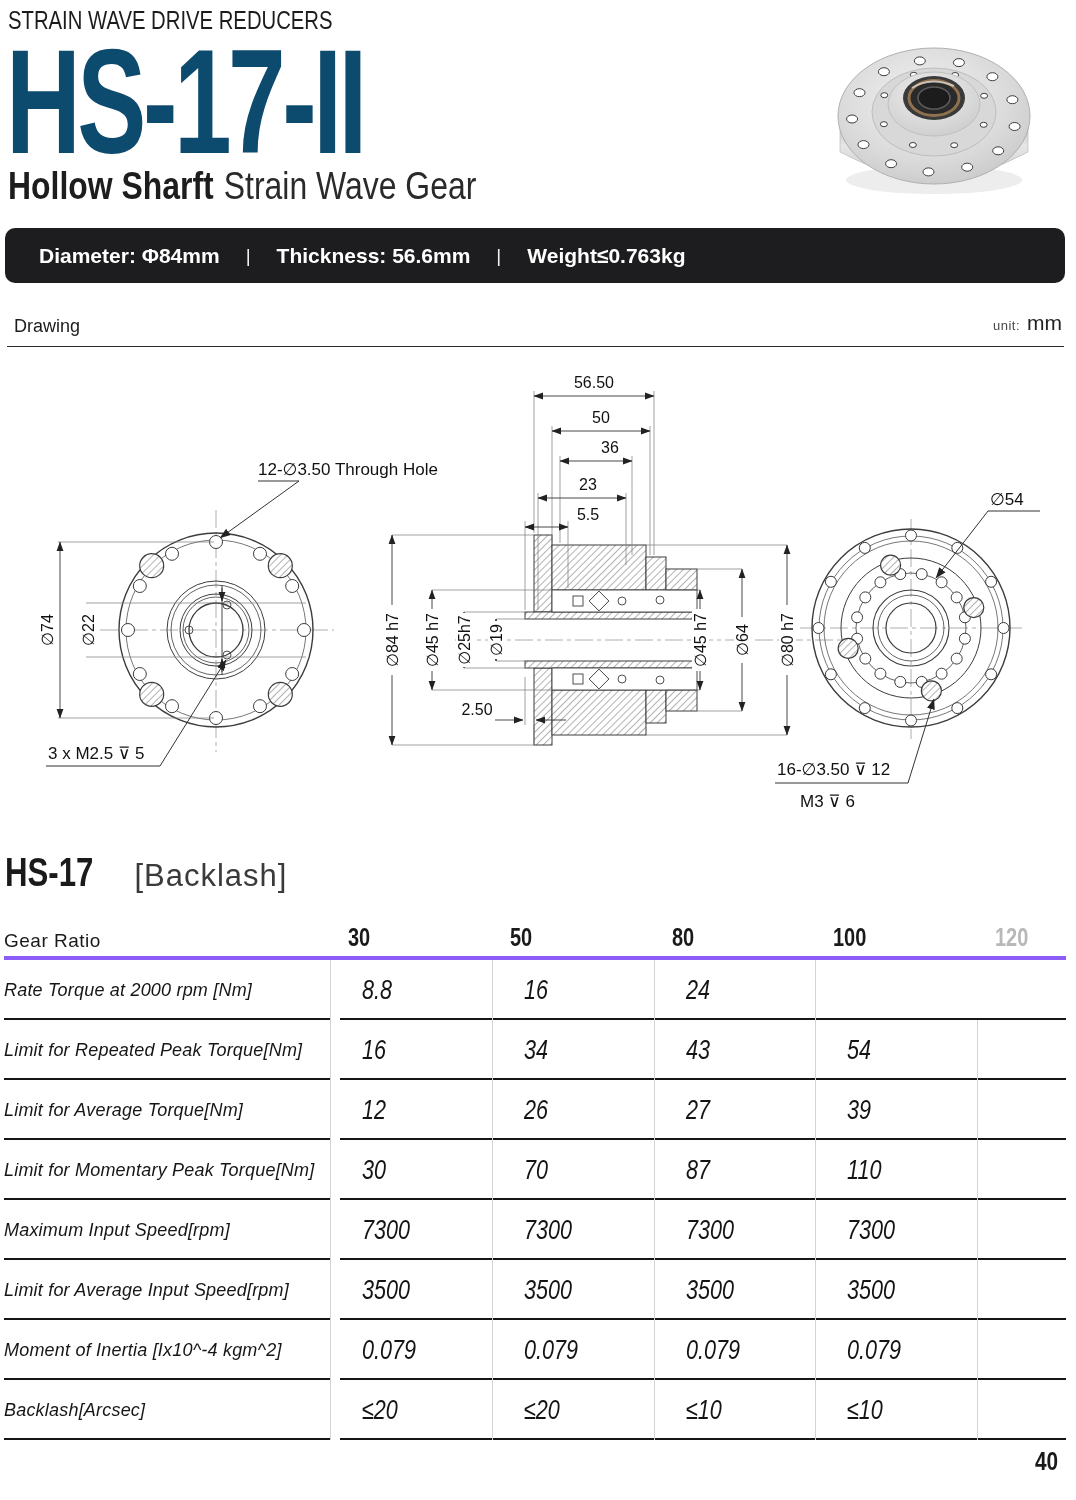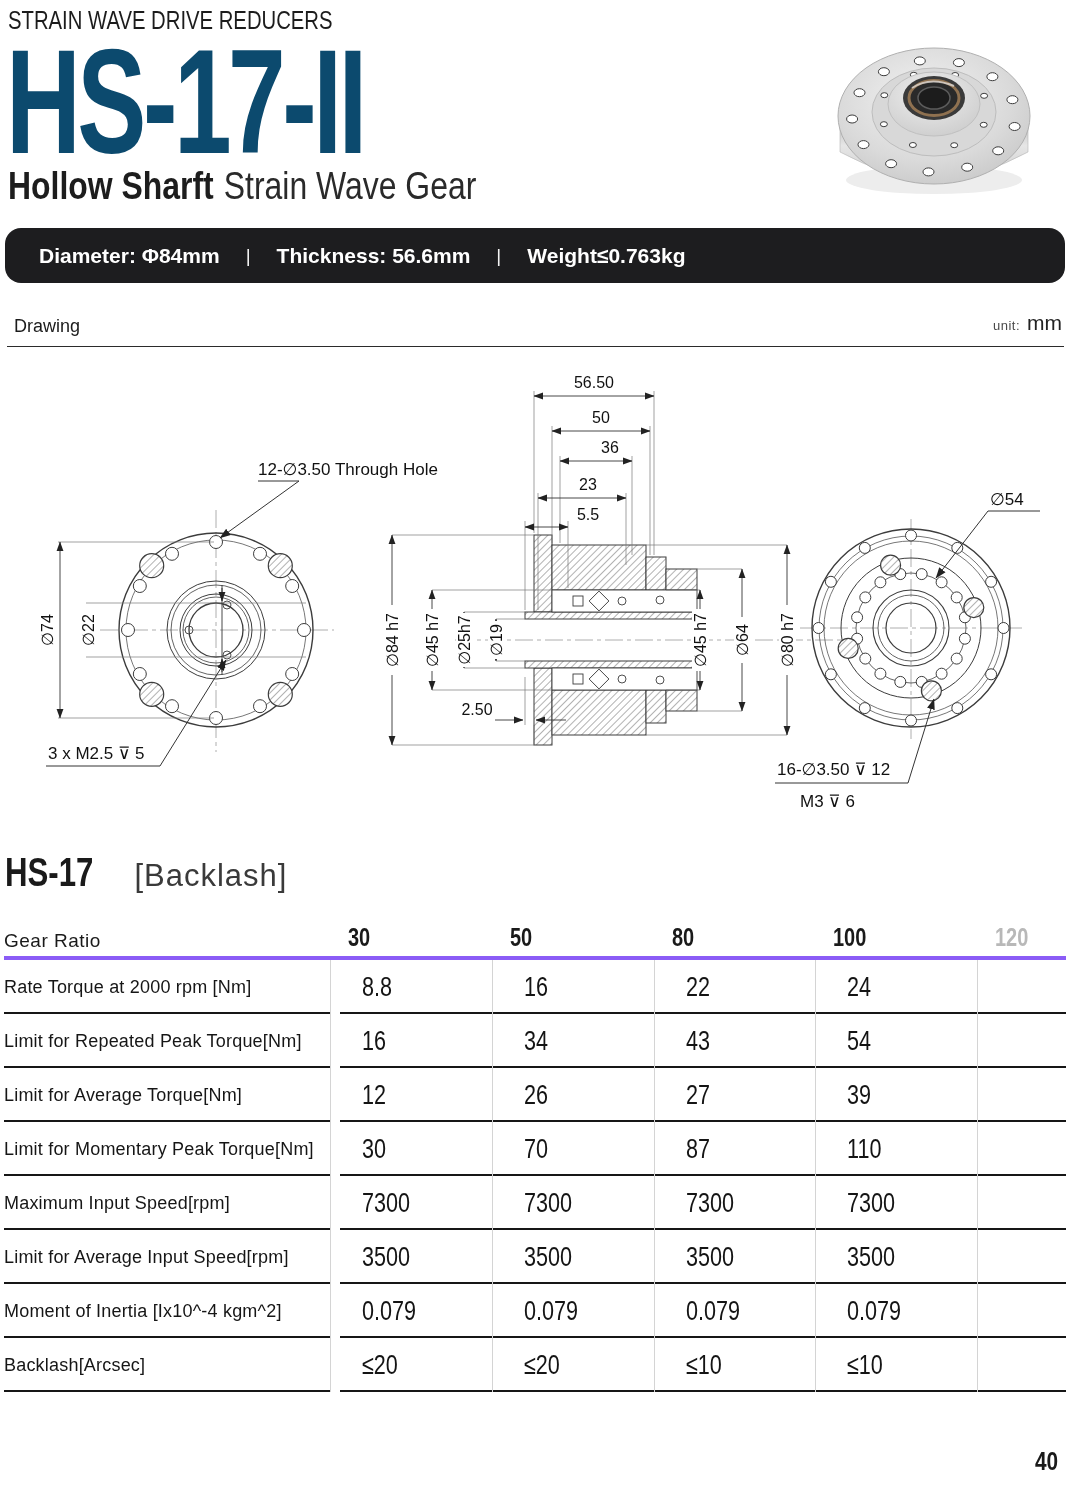--- a/index.html
+++ b/index.html
@@ -15,21 +15,21 @@
   .eyebrow .cond{transform:scaleX(.78);}
   .model-title{left:6px;top:28px;font-size:148px;font-weight:700;line-height:1;letter-spacing:-5px;color:#0c4a6e;}
   .model-title .cond{transform:scaleX(.70);}
   .subtitle{left:8px;top:165px;font-size:38px;line-height:1.15;color:#1d1d1d;text-decoration:underline;}
   .subtitle .cond{transform:scaleX(.84);}
   .subtitle b{font-weight:700;}
   .subtitle .rest{font-weight:400;margin-left:12px;color:#2a2a2a;}
 
   
   .spec-bar{
-    left:5px;top:228px;width:1060px;height:55px;background:#1d1d1f;border-radius:16px;
+    left:5px;top:228px;width:1060px;height:55px;background:#1d1d1f;border-radius:10px;
     display:flex;align-items:center;box-sizing:border-box;padding-left:34px;gap:26px;
     color:#fff;font-size:21px;font-weight:700;
   }
   .spec-bar .sep{font-weight:400;font-size:19px;opacity:.95;}
 
   
   .drawing-label{left:14px;top:316px;font-size:18px;color:#1b1b1b;}
   .unit-box{top:311px;right:14px;display:flex;align-items:baseline;gap:7px;}
   .unit-label{font-size:13px;color:#4a4a4a;letter-spacing:.5px;}
   .unit-value{font-size:21px;color:#222;}
@@ -53,23 +53,23 @@
   .param-head .pm .cond{transform:scaleX(.78);}
   .param-head .pt{font-size:31px;font-weight:400;color:#3a3a3a;margin-left:16px;letter-spacing:1px;}
 
   
   .ptable{left:4px;top:912px;width:1062px;}
   .tgrid{display:grid;grid-template-columns:326px 162px 162px 161px 162px 89px;}
   .thead{height:40px;align-items:end;padding-bottom:4px;border-bottom:4px solid #8b5cf6;box-sizing:content-box;}
   .thead .corner{font-size:19px;letter-spacing:.5px;align-self:end;}
   .thead .colh{font-size:25px;font-weight:700;padding-left:18px;}
   .thead .muted{color:#b8b8b8;}
-  .trow{height:54px;background:
+  .trow{height:60px;background:
     linear-gradient(#161616,#161616) left bottom / 326px 2px no-repeat,
-    linear-gradient(#161616,#161616) right bottom / 726px 2px no-repeat;}
+    linear-gradient(#161616,#161616) right bottom / 726px 2px no-repeat; font-style: italic;}
   .trow{display:grid;grid-template-columns:326px 162px 162px 161px 162px 89px;align-items:center;}
   .tlabel{font-size:18px;letter-spacing:.2px;color:#161616;}
   .tval{border-left:1px solid #d4d4d4;height:100%;display:flex;align-items:center;padding-left:31px;box-sizing:border-box;font-size:27px;color:#141414;}
 
   
   .page-num{right:12px;top:1446px;font-size:26px;font-weight:700;}
 </style>
 </head>
 <body>
 
@@ -400,23 +400,20 @@
 
   <div class="trow">
     <div class="tlabel">Rate Torque at 2000 rpm [Nm]</div>
     <div class="tval">
         <span class="cond">8.8</span>
       </div>
     <div class="tval">
         <span class="cond">16</span>
       </div>
     <div class="tval">
-        <span class="cond">22</span>
-      </div>
-    <div class="tval">
         <span class="cond">24</span>
       </div>
     <div class="tval">
         <span class="cond"></span>
       </div>
   </div>
   <div class="trow">
     <div class="tlabel">Limit for Repeated Peak Torque[Nm]</div>
     <div class="tval">
         <span class="cond">16</span>

